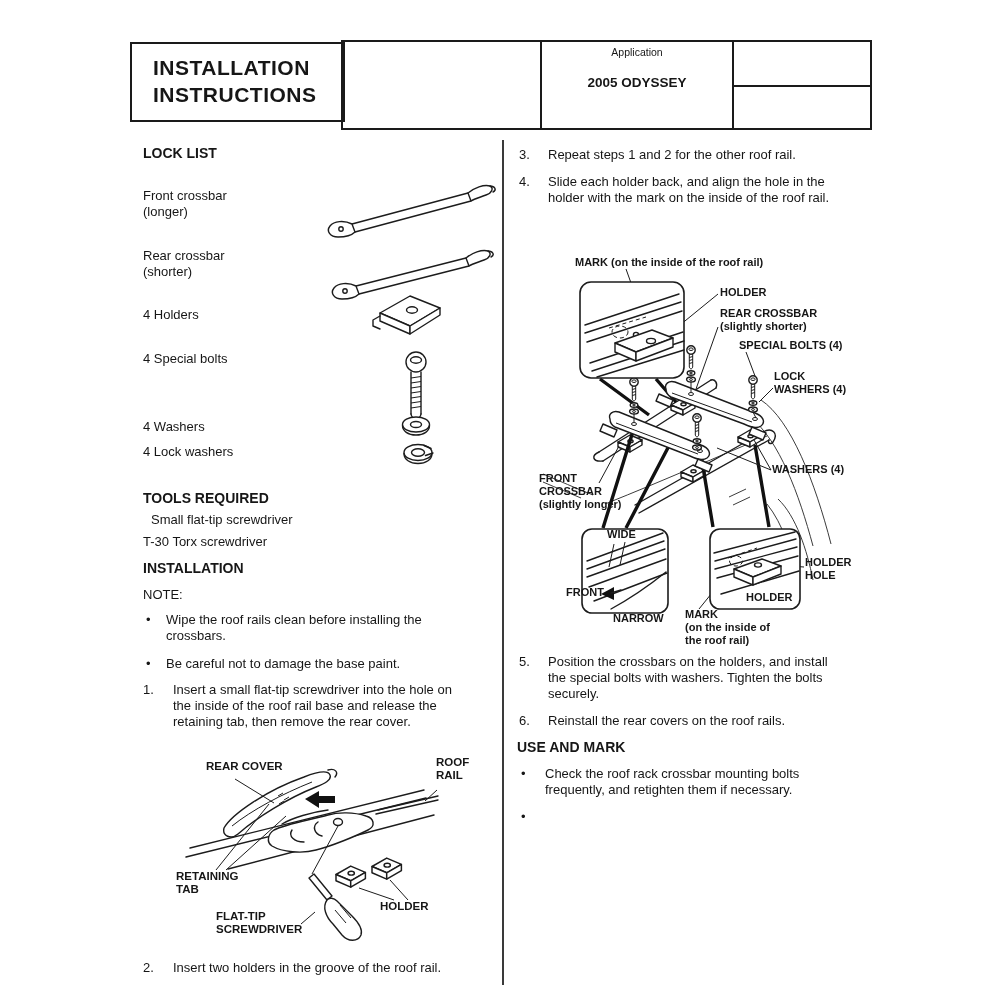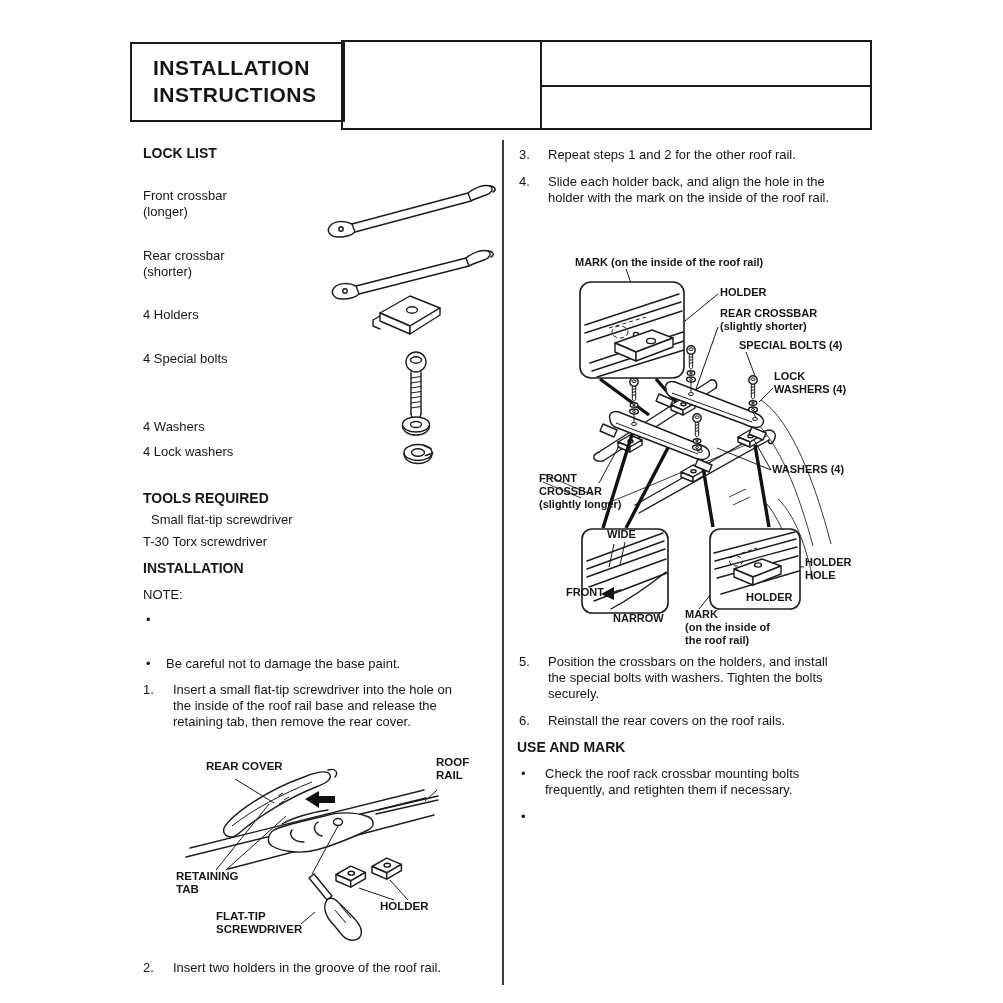--- a/index.html
+++ b/index.html
@@ -38,20 +38,24 @@
 <body>
 
 <div id="page">
 
   <div class="abs title-box">
     <div class="title-text ml">INSTALLATION
 INSTRUCTIONS</div>
   </div>
   <div class="abs hdr-table">
     <div class="hdr-c1"></div>
+    <div class="hdr-c2">
+      <div class="app-label">Application</div>
+      <div class="app-value">2005 ODYSSEY</div>
+    </div>
     <div class="hdr-c3">
       <div class="hdr-c3-r1"></div>
       <div class="hdr-c3-r2"></div>
     </div>
   </div>
 
   <div class="abs divider"></div>
 
   <div class="abs h1" style="left:143px;top:145px;">LOCK LIST</div>
 
@@ -111,20 +115,22 @@
   </svg>
 
   <div class="abs h1" style="left:143px;top:490px;">TOOLS REQUIRED</div>
   <div class="abs bt" style="left:151px;top:512px;">Small flat-tip screwdriver</div>
   <div class="abs bt" style="left:143px;top:534px;">T-30 Torx screwdriver</div>
 
   <div class="abs h1" style="left:143px;top:560px;">INSTALLATION</div>
   <div class="abs bt" style="left:143px;top:587px;">NOTE:</div>
 
   <div class="abs bt" style="left:146px;top:612px;">•</div>
+  <div class="abs bt ml" style="left:166px;top:612px;">Wipe the roof rails clean before installing the
+crossbars.</div>
   <div class="abs bt" style="left:146px;top:656px;">•</div>
   <div class="abs bt ml" style="left:166px;top:656px;">Be careful not to damage the base paint.</div>
 
   <div class="abs bt" style="left:143px;top:682px;">1.</div>
   <div class="abs bt ml" style="left:173px;top:682px;">Insert a small flat-tip screwdriver into the hole on
 the inside of the roof rail base and release the
 retaining tab, then remove the rear cover.</div>
 
   <div class="abs" style="left:132px;top:752px;width:372px;height:205px;">
     <svg width="372" height="205" viewBox="0 0 372 205">

